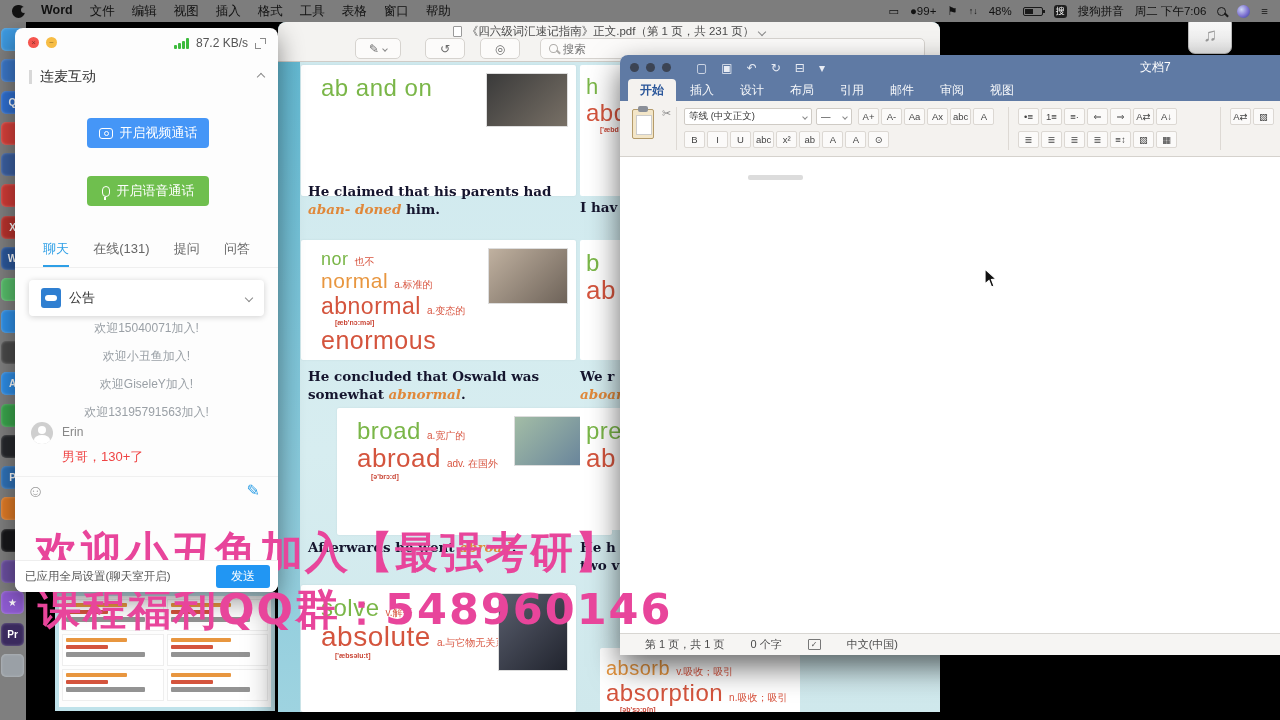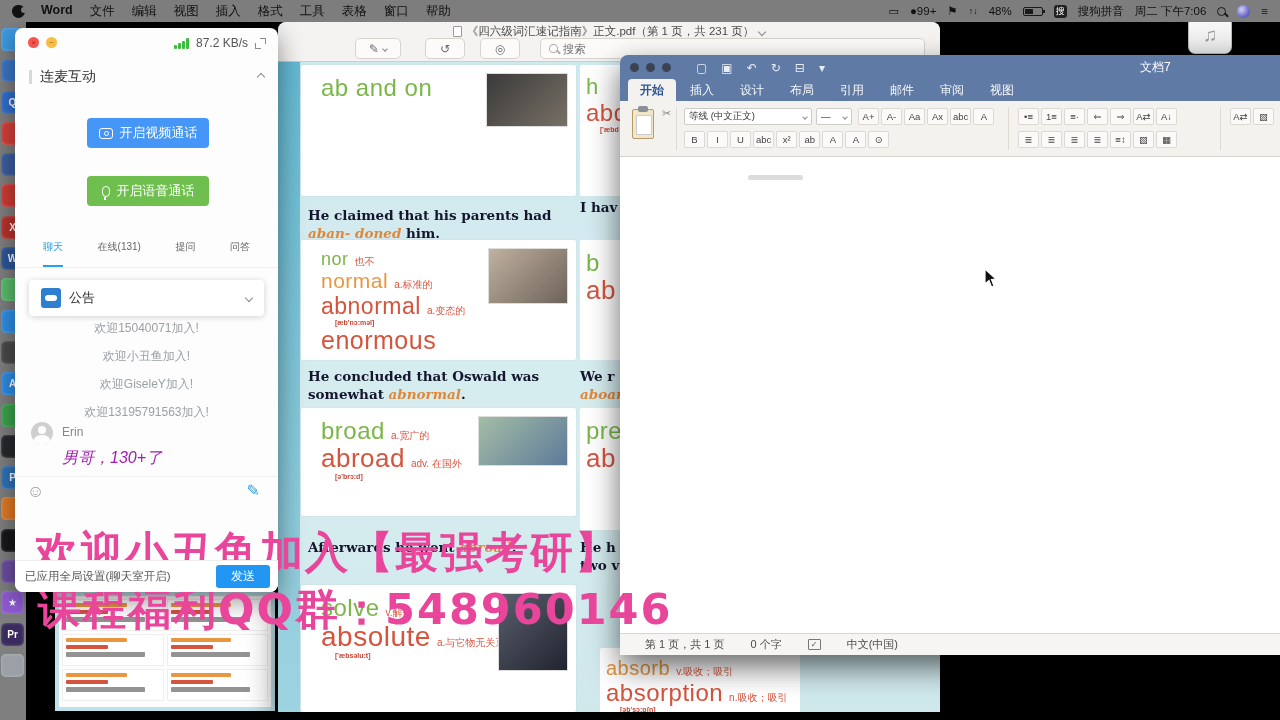--- a/index.html
+++ b/index.html
@@ -83,21 +83,21 @@
   .expand-ic { position:relative; width:11px; height:11px; display:inline-block; }
   .expand-ic::before { content:""; position:absolute; top:0; right:0; width:5px; height:5px; border-top:1.6px solid #8a8a8a; border-right:1.6px solid #8a8a8a; }
   .expand-ic::after { content:""; position:absolute; bottom:0; left:0; width:5px; height:5px; border-bottom:1.6px solid #8a8a8a; border-left:1.6px solid #8a8a8a; }
   .cbtn { position:absolute; left:72px; width:122px; height:30px; border-radius:4px; color:#fff; font-size:13px;
     display:flex; align-items:center; justify-content:center; gap:7px; cursor:pointer; }
   .cam-ic { width:14px; height:11px; border:1.5px solid #fff; border-radius:3px; position:relative; }
   .cam-ic::after { content:""; position:absolute; left:4px; top:2.5px; width:3px; height:3px; border:1px solid #fff; border-radius:50%; }
   .mic-ic { width:8px; height:11px; border:1.5px solid #fff; border-radius:4px; position:relative; }
   .mic-ic::after { content:""; position:absolute; left:1.5px; bottom:-4px; width:2px; height:3px; background:#fff; }
   #chat-tabs { position:absolute; left:0; top:212px; width:100%; height:28px; display:flex; padding:0 28px;
-    justify-content:space-between; font-size:10px; color:#666; border-bottom:1px solid #efefef; }
+    justify-content:space-between; font-size:13px; color:#666; border-bottom:1px solid #efefef; }
   #chat-tabs .tab { padding-bottom:6px; cursor:pointer; }
   #chat-tabs .tab.active { color:#2e9fe6; border-bottom:2px solid #2e9fe6; }
   #announce { position:absolute; left:14px; top:252px; width:235px; height:36px; background:#fff; border-radius:4px;
     box-shadow:0 1px 6px rgba(0,0,0,.18); display:flex; align-items:center; padding:0 12px; gap:8px; font-size:13px; color:#333; }
   #announce .logo { width:20px; height:20px; background:#2f7fd1; border-radius:3px; position:relative; }
   #announce .logo::after { content:""; position:absolute; left:4px; top:7px; width:12px; height:6px; background:#fff; border-radius:4px; }
   #welcomes { position:absolute; left:0; top:292px; width:100%; text-align:center; }
   #welcomes div { font-size:12px; color:#9aa0a6; margin-bottom:11px; }
   .avatar { width:22px; height:22px; border-radius:50%; background:#cfcfcf; position:relative; overflow:hidden; }
   .avatar::before { content:""; position:absolute; left:7px; top:4px; width:8px; height:8px; background:#fff; border-radius:50%; }
@@ -258,41 +258,41 @@
   <div id="pdf-strip"></div>
   <div id="pdf-page">
       <div class="wcard" style="top: 3px; height: 131px;">
         <div class="wimg" style="right: 8px; top: 8px; width: 82px; height: 54px; background: linear-gradient(135deg, rgb(58, 58, 58), rgb(120, 112, 102));"></div>
         <div style="padding: 9px 0px 0px 20px;">
           <div>
             <div class="wline"><span class="wword c-green" style="font-size: 24px; line-height: 27px;">ab and on</span></div>
           </div>
         </div>
       </div>
-      <div class="sent" style="top: 144px;"><span>He claimed that his parents had </span><span class="kw">aban- doned</span><span> him.</span></div>
+      <div class="sent" style="top: 120px;"><span>He claimed that his parents had </span><span class="kw">aban- doned</span><span> him.</span></div>
       <div class="wcard" style="top: 178px; height: 120px;">
         <div class="wimg" style="right: 8px; top: 8px; width: 80px; height: 56px; background: linear-gradient(135deg, rgb(192, 177, 160), rgb(110, 99, 89));"></div>
         <div style="padding: 9px 0px 0px 20px;">
           <div>
             <div class="wline"><span class="wword c-green" style="font-size: 18px; line-height: 20px;">nor</span><span class="wnote">也不</span></div>
           </div>
           <div>
             <div class="wline"><span class="wword c-orange" style="font-size: 21px; line-height: 24px;">normal</span><span class="wnote">a.标准的</span></div>
           </div>
           <div>
             <div class="wline"><span class="wword c-red" style="font-size: 23px; line-height: 26px;">abnormal</span><span class="wnote">a.变态的</span></div>
             <div class="wph" style="margin-left: 14px;">[æb'nɔ:məl]</div>
           </div>
           <div>
             <div class="wline"><span class="wword c-red" style="font-size: 25px; line-height: 28px;">enormous</span></div>
           </div>
         </div>
       </div>
       <div class="sent" style="top: 305px;"><span>He concluded that Oswald was somewhat </span><span class="kw">abnormal</span><span>.</span></div>
-      <div class="wcard" style="top: 346px; height: 108px;">
+      <div class="wcard" style="top: 346px; height: 127px; margin-left: 36px;">
         <div class="wimg" style="right: 8px; top: 8px; width: 90px; height: 50px; background: linear-gradient(135deg, rgb(163, 189, 166), rgb(94, 122, 153));"></div>
         <div style="padding: 9px 0px 0px 20px;">
           <div>
             <div class="wline"><span class="wword c-green" style="font-size: 24px; line-height: 27px;">broad</span><span class="wnote">a.宽广的</span></div>
           </div>
           <div>
             <div class="wline"><span class="wword c-red" style="font-size: 26px; line-height: 29px;">abroad</span><span class="wnote">adv. 在国外</span></div>
             <div class="wph" style="margin-left: 14px;">[ə'brɔ:d]</div>
           </div>
         </div>
@@ -493,21 +493,21 @@
   <div id="welcomes">
       <div>欢迎15040071加入!</div>
       <div>欢迎小丑鱼加入!</div>
       <div>欢迎GiseleY加入!</div>
       <div>欢迎13195791563加入!</div>
     </div>
   <div style="position:absolute; left:16px; top:394px; display:flex; gap:9px;">
     <span class="avatar"></span>
     <span style="font-size:12px; color:#888; padding-top:3px;">Erin</span>
   </div>
-  <div style="position:absolute; left:47px; top:420px; font-size:16px; color:#a21caf;font-style:italic;">男哥，130+了</div>
+  <div style="position:absolute; left:47px; top:420px; font-size:13px; color:#ef4444;">男哥，130+了</div>
   <div id="chat-footer-ics">
     <span style="position:absolute; left:12px; top:5px; font-size:17px; color:#9a9a9a;">☺</span>
     <span style="position:absolute; right:18px; top:4px; font-size:16px; color:#2e9fe6;">✎</span>
   </div>
 </div>
 
 <div id="chat-bottombar">
   <span class="status">已应用全局设置(聊天室开启)</span>
   <button id="send-btn">发送</button>
 </div>

